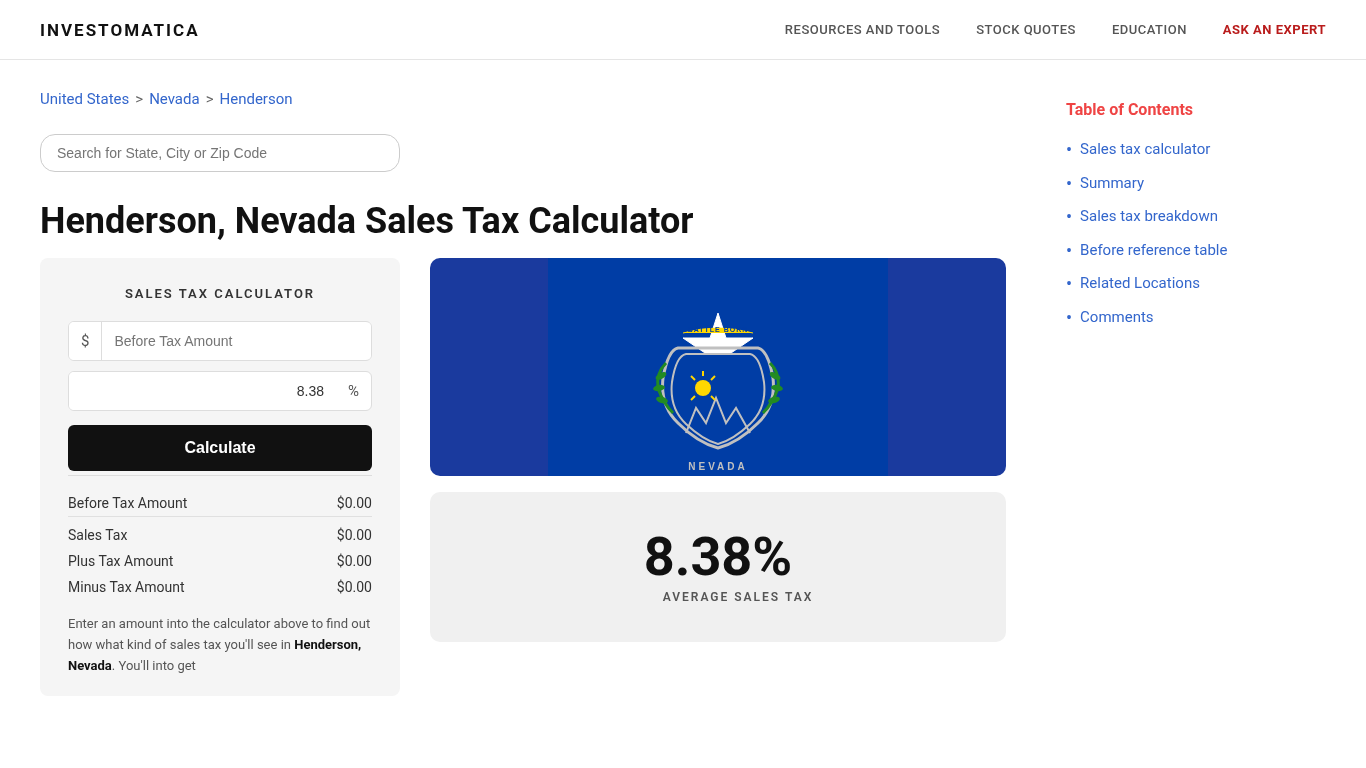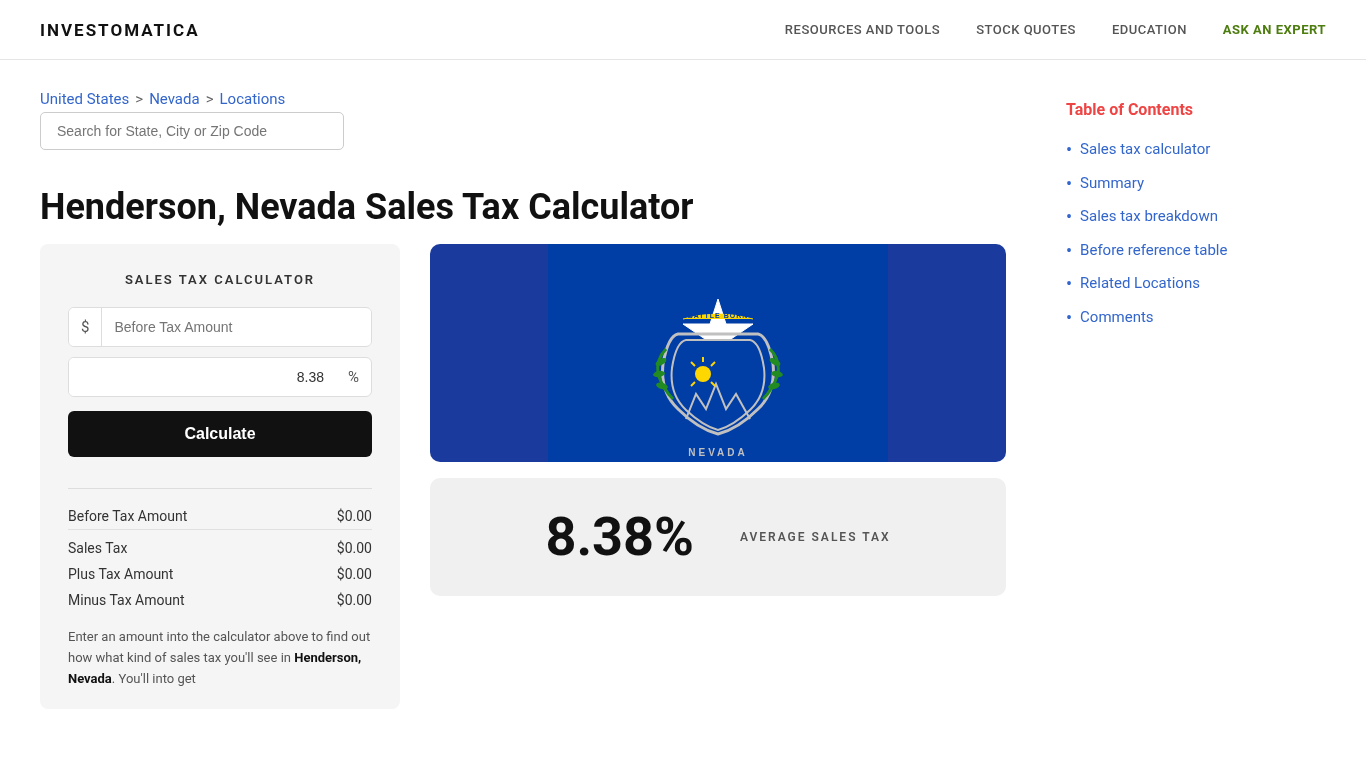--- a/index.html
+++ b/index.html
@@ -31,21 +31,21 @@
       font-size: 13px;
       font-weight: 500;
       color: #555;
       text-transform: uppercase;
       letter-spacing: 0.5px;
       cursor: pointer;
     }
     .nav-link-expert {
       font-size: 13px;
       font-weight: 700;
-      color: #4d7c0f;
+      color: #b91c1c;
       text-transform: uppercase;
       letter-spacing: 0.5px;
       cursor: pointer;
     }
 
     
     .page-wrapper {
       display: flex;
       max-width: 1366px;
       margin: 0 auto;
@@ -53,35 +53,35 @@
       gap: 60px;
     }
     .main-content { flex: 1; min-width: 0; }
     .sidebar { width: 260px; flex-shrink: 0; padding-top: 10px; }
 
     
     .breadcrumb {
       display: flex;
       align-items: center;
       gap: 6px;
-      margin-bottom: 4px;
+      margin-bottom: 26px;
       font-size: 15px;
     }
     .breadcrumb a { color: #3366cc; text-decoration: none; }
     .breadcrumb-sep { color: #666; }
 
     
     .search-box {
-      width: 304px;
+      width: 360px;
       padding: 10px 16px;
       border: 1px solid #ccc;
-      border-radius: 5px;
+      border-radius: 15px;
       font-size: 14px;
       color: #888;
-      margin-bottom: 36px;
+      margin-bottom: 28px;
       outline: none;
     }
 
     
     .page-title {
       font-size: 36px;
       font-weight: 700;
       color: #111;
       margin-bottom: 16px;
     }
@@ -161,21 +161,21 @@
     .calc-btn {
       width: 100%;
       background: #111;
       color: #fff;
       border: none;
       border-radius: 6px;
       padding: 14px;
       font-size: 16px;
       font-weight: 600;
       cursor: pointer;
-      margin-bottom: 31px;
+      margin-bottom: 4px;
     }
     .calc-results { border-top: 1px solid #ddd; padding-top: 14px; }
     .result-row {
       display: flex;
       justify-content: space-between;
       font-size: 14px;
       color: #333;
       padding: 5px 0;
     }
     .result-row.divider { border-bottom: 1px solid #e0e0e0; margin-bottom: 5px; }
@@ -201,23 +201,23 @@
       height: 218px;
       display: flex;
       align-items: center;
       justify-content: center;
       position: relative;
     }
 
     .rate-card {
       background: #f0f0f0;
       border-radius: 10px;
-      height: 118px;
-      display: flex;
-      flex-direction: row;
+      height: 150px;
+      display: flex;
+      flex-direction: column;
       align-items: center;
       justify-content: center;
       gap: 6px;
     }
     .rate-number {
       font-size: 54px;
       font-weight: 700;
       color: #111;
       line-height: 1;
     }
@@ -277,21 +277,21 @@
 <div class="page-wrapper">
 
   <div class="main-content">
 
     
     <div class="breadcrumb">
       <a>United States</a>
       <span class="breadcrumb-sep">&gt;</span>
       <a>Nevada</a>
       <span class="breadcrumb-sep">&gt;</span>
-      <a>Locations</a>
+      <a>Henderson</a>
     </div>
 
     
     <input class="search-box" type="text" placeholder="Search for State, City or Zip Code" style="">
 
     
     <h1 class="page-title">Henderson, Nevada Sales Tax Calculator</h1>
 
     
     <div class="calc-flag-row">

